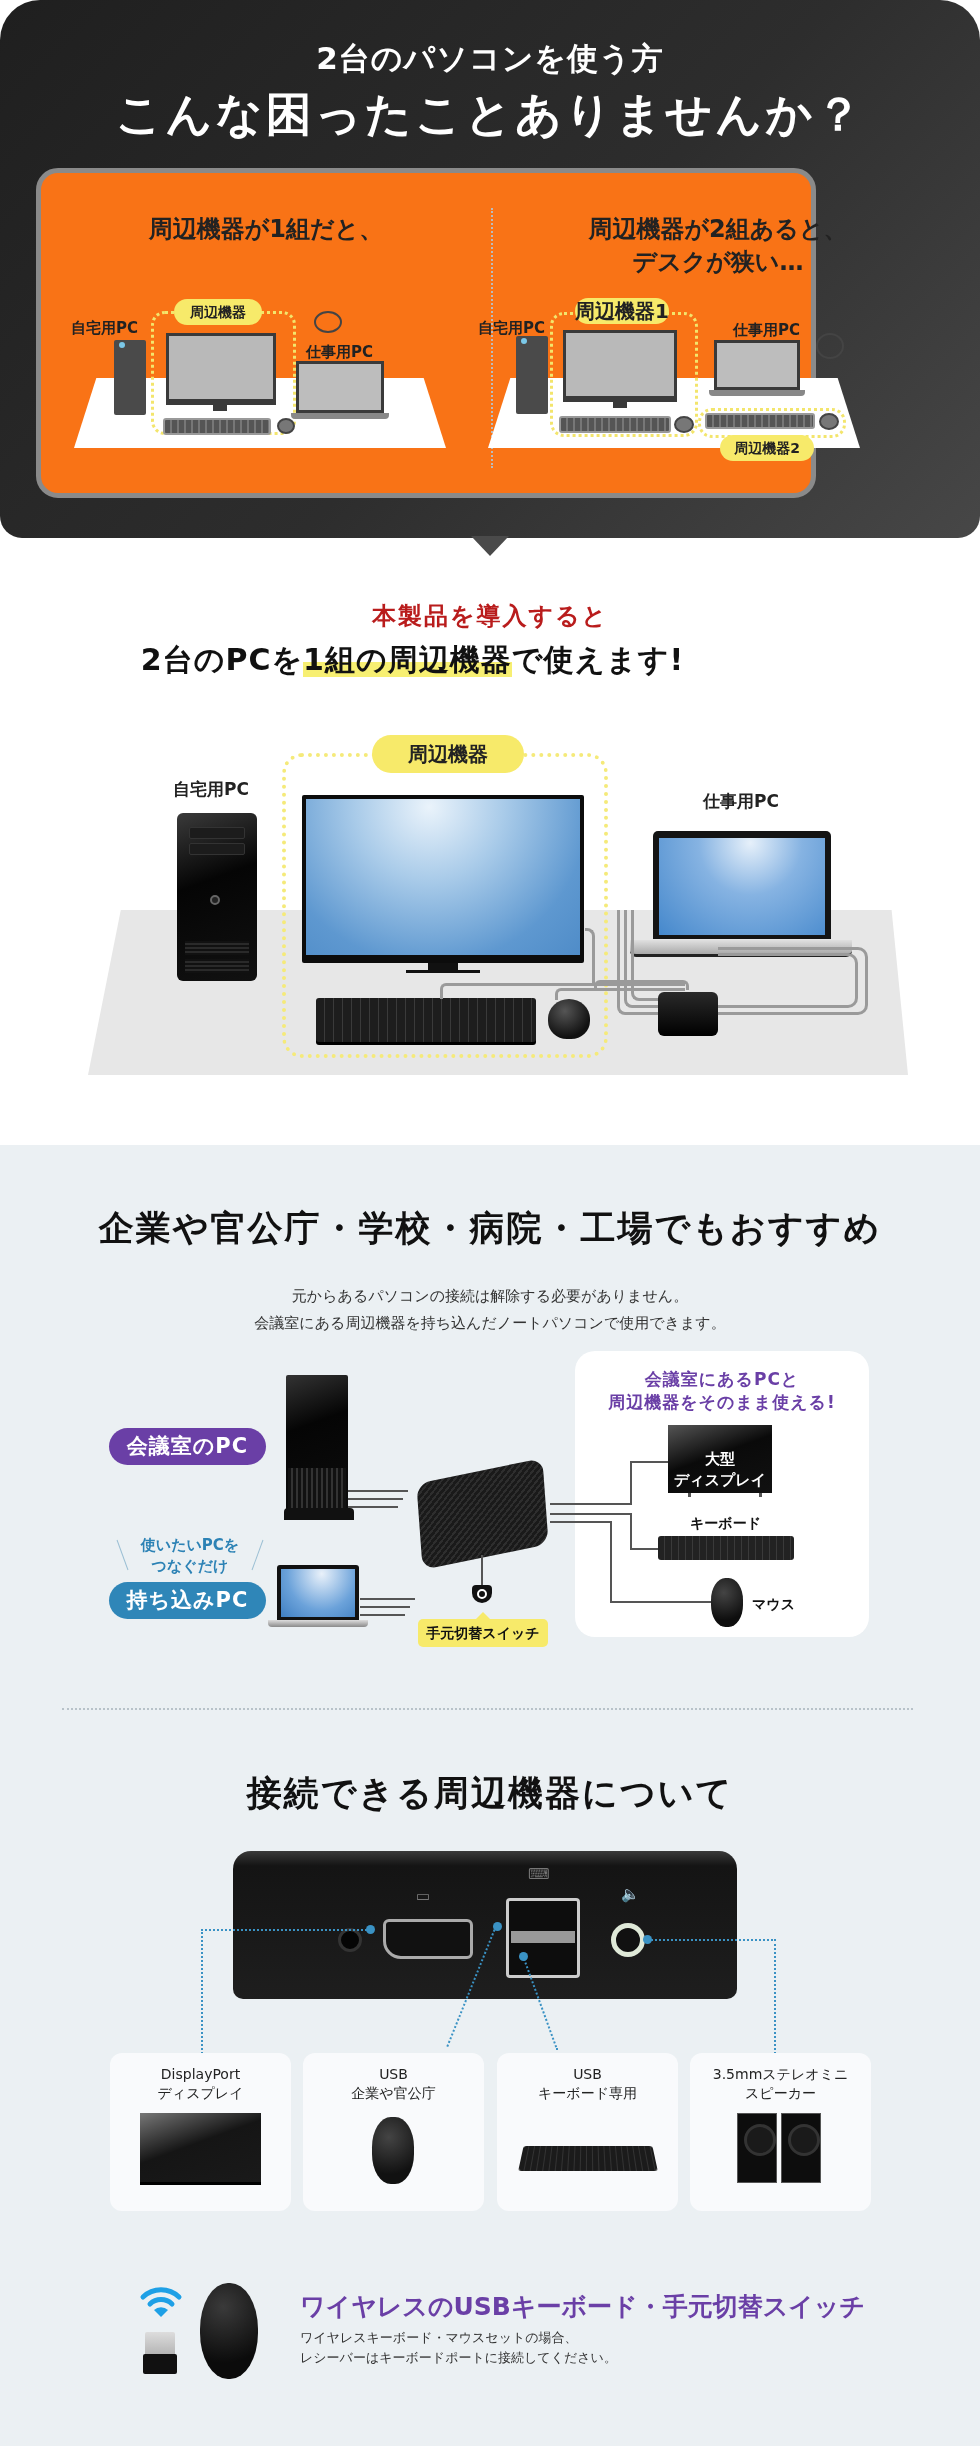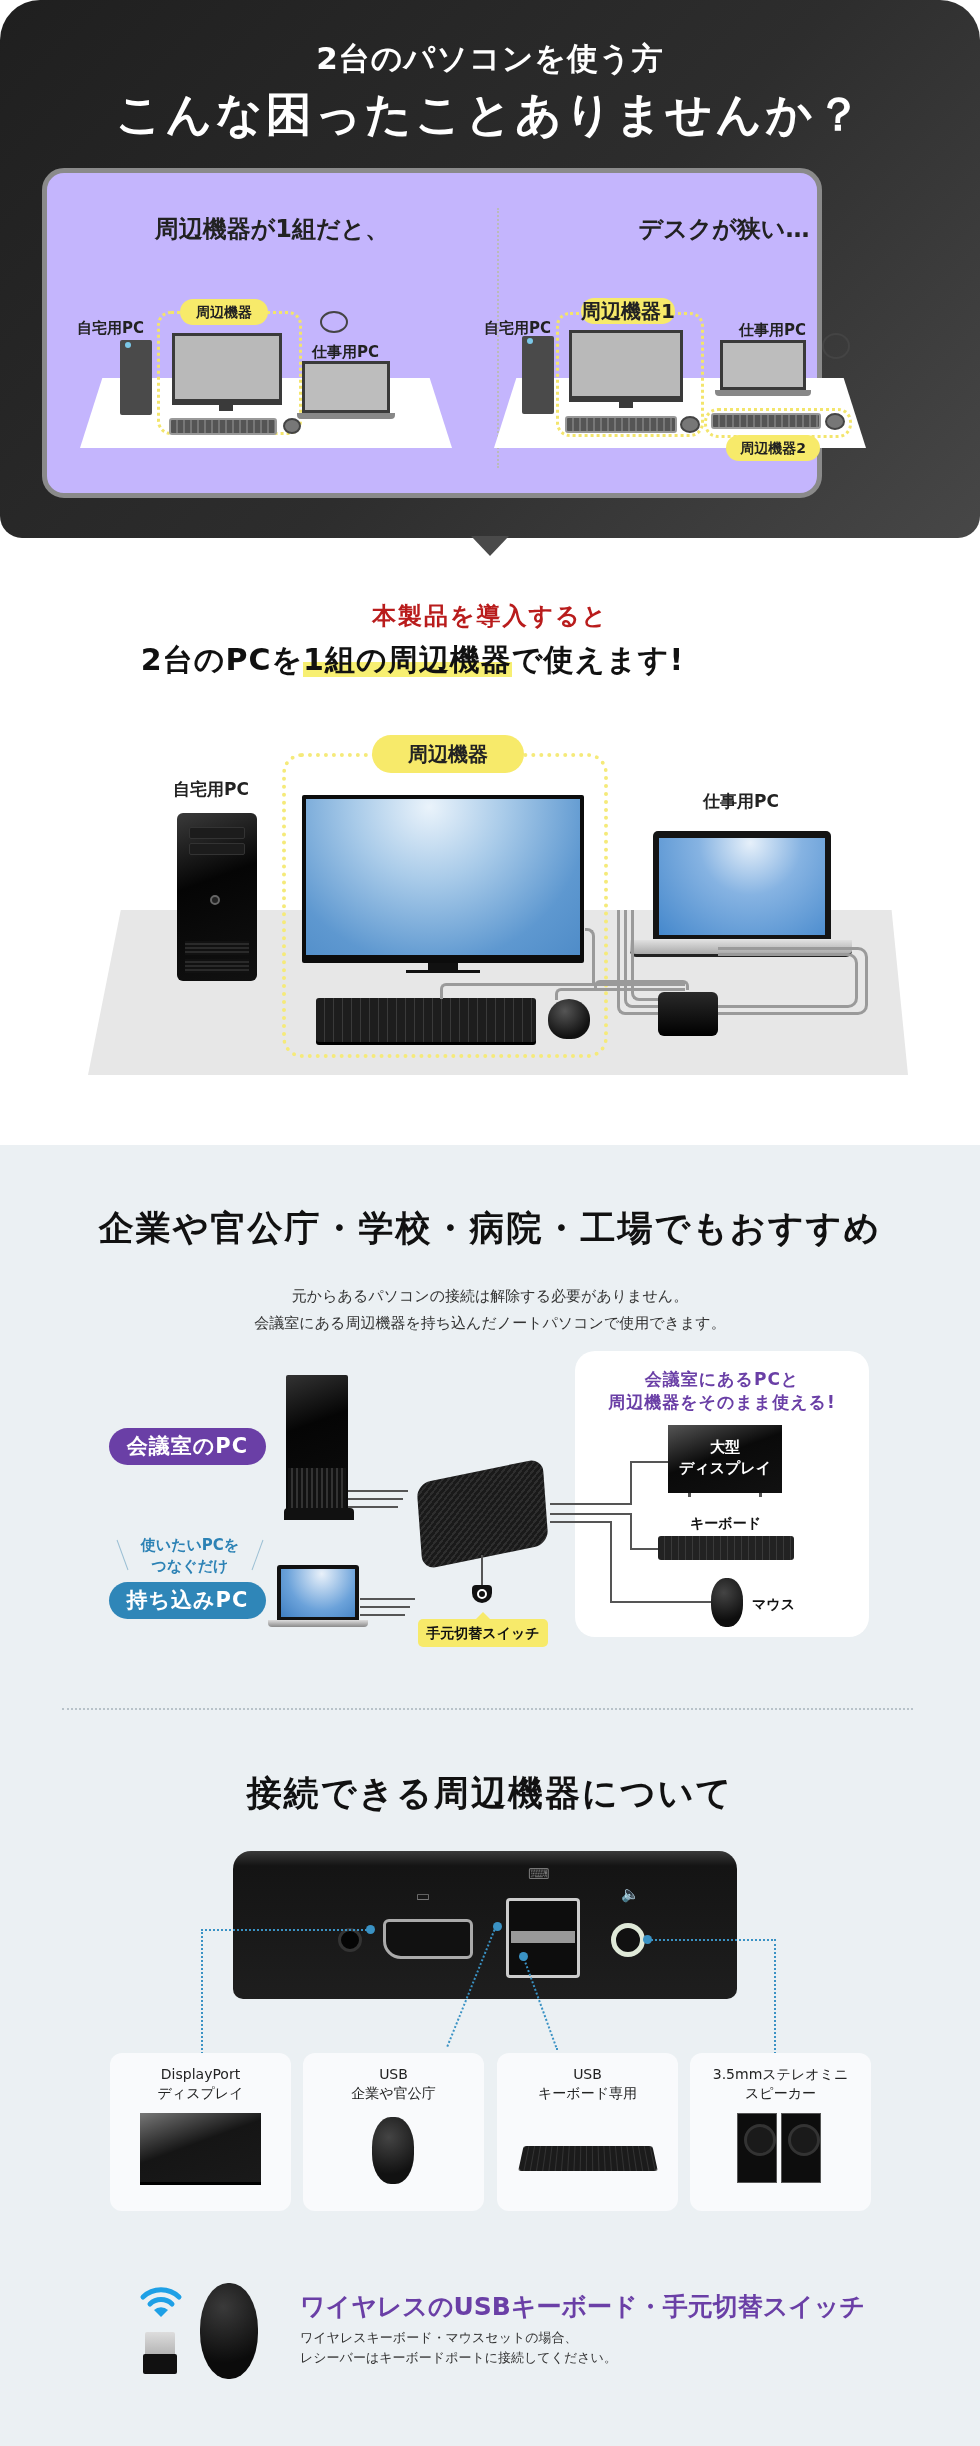--- a/index.html
+++ b/index.html
@@ -2,21 +2,21 @@
 <html><head>
 <meta charset="utf-8">
 <style>
 *{box-sizing:border-box;margin:0;padding:0}
 body{width:980px;height:2446px;background:#fff;font-family:"DejaVu Sans","Liberation Sans",sans-serif;color:#111;position:relative;overflow:hidden}
 
 .hero{position:absolute;left:0;top:0;width:980px;height:538px;background:linear-gradient(135deg,#1f1f1f 0%,#2d2d2d 55%,#474747 100%);border-radius:40px 40px 22px 22px}
 .hero-tail{position:absolute;left:471px;top:536px;width:0;height:0;border-left:19px solid transparent;border-right:19px solid transparent;border-top:20px solid #4a4a4a}
 .hero-sub{position:absolute;top:38px;left:0;width:980px;text-align:center;color:#fff;font-size:31px;font-weight:bold;letter-spacing:1px}
 .hero-title{position:absolute;top:84px;left:0;width:980px;text-align:center;color:#fff;font-size:46px;font-weight:bold;letter-spacing:3px}
-.panel{position:absolute;left:42px;top:168px;width:780px;height:330px;background:#c4b5fd;border:5px solid #8a8a8a;border-radius:22px}
+.panel{position:absolute;left:36px;top:168px;width:780px;height:330px;background:#f97316;border:5px solid #8a8a8a;border-radius:22px}
 .panel-divider{position:absolute;left:450px;top:35px;height:260px;border-left:2px dotted #bbb}
 .case{position:absolute;top:0;width:450px;height:320px}
 .case-text{position:absolute;top:40px;left:0;width:100%;text-align:center;font-size:24px;font-weight:bold;line-height:33px;color:#222}
 .desk{position:absolute;background:#fff;clip-path:polygon(6% 0,94% 0,100% 100%,0 100%)}
 .tag{position:absolute;background:#f7ea6a;border-radius:16px;font-weight:bold;color:#222;text-align:center}
 .dotbox{position:absolute;border:3px dotted #f3e56c;border-radius:14px}
 .lbl{position:absolute;font-weight:bold;color:#222}
 
 .g-tower{position:absolute;background:#4a4a4a;border-radius:2px}
 .g-tower::before{content:"";position:absolute;left:5px;top:2px;width:6px;height:6px;border-radius:50%;background:#7bc8e8}
@@ -61,21 +61,21 @@
 .t-laptop .scr{position:absolute;left:4px;top:4px;right:4px;bottom:3px;background:radial-gradient(ellipse at 55% 10%,#e9f1fa,#6ba2da 60%,#3f7fc2)}
 .t-lbase{position:absolute;left:268px;top:1620px;width:100px;height:7px;background:linear-gradient(#ddd,#8a8a8a);border-radius:0 0 4px 4px}
 .kvm2{position:absolute;left:420px;top:1470px;width:125px;height:88px;background:repeating-linear-gradient(135deg,#1a1a1a 0 3px,#2e2e2e 3px 5px);border-radius:14px;transform:skewX(-8deg) rotate(-12deg)}
 .sw-puck{position:absolute;left:472px;top:1585px;width:20px;height:18px;background:#111;border-radius:4px 4px 10px 10px}
 .sw-puck::after{content:"";position:absolute;left:5px;top:4px;width:10px;height:10px;border:2px solid #fff;border-radius:50%;box-sizing:border-box}
 .sw-tag{position:absolute;left:418px;top:1619px;width:130px;height:28px;background:#f7ea6a;border-radius:5px;font-size:14px;font-weight:bold;text-align:center;line-height:28px}
 .sw-tag::before{content:"";position:absolute;left:58px;top:-7px;border-left:7px solid transparent;border-right:7px solid transparent;border-bottom:7px solid #f7ea6a}
 .line{position:absolute;background:#555}
 .whitecard{position:absolute;left:575px;top:1351px;width:294px;height:286px;background:#fff;border-radius:20px}
 .wc-title{position:absolute;left:575px;top:1368px;width:294px;text-align:center;color:#6a3fa6;font-size:17px;font-weight:bold;line-height:23px;letter-spacing:1px}
-.bigdisp{position:absolute;left:668px;top:1425px;width:114px;height:68px;background:linear-gradient(160deg,#555,#0a0a0a 45%,#111);color:#fff;font-weight:bold;font-size:15px;text-align:center;line-height:21px;padding-top:12px}
+.bigdisp{position:absolute;left:668px;top:1425px;width:104px;height:68px;background:linear-gradient(160deg,#555,#0a0a0a 45%,#111);color:#fff;font-weight:bold;font-size:15px;text-align:center;line-height:21px;padding-top:24px}
 .bigdisp-legs{position:absolute;left:688px;top:1493px;width:74px;height:4px;border-left:3px solid #555;border-right:3px solid #555}
 .kb2{position:absolute;left:658px;top:1536px;width:136px;height:24px;background:repeating-linear-gradient(90deg,#222 0 6px,#3a3a3a 6px 7px);border-radius:3px}
 .kb2-lbl{position:absolute;left:690px;top:1515px;font-size:14px;font-weight:bold}
 .mouse2{position:absolute;left:711px;top:1578px;width:32px;height:49px;background:radial-gradient(circle at 40% 30%,#444,#0e0e0e 70%);border-radius:45%}
 .mouse2-lbl{position:absolute;left:752px;top:1596px;font-size:14px;font-weight:bold}
 .divider{position:absolute;left:62px;top:1708px;width:851px;border-top:2px dotted #b8c2c9}
 .s4-title{position:absolute;top:1770px;left:0;width:980px;text-align:center;font-size:35px;font-weight:bold;letter-spacing:2px}
 .device{position:absolute;left:233px;top:1851px;width:504px;height:148px;background:linear-gradient(#3a3a3a 0,#141414 10%,#1e1e1e 100%);border-radius:18px 18px 10px 10px}
 .device .dp{position:absolute;left:150px;top:68px;width:90px;height:40px;border:3px solid #aaa;border-radius:6px 6px 6px 18px;background:#111}
 .device .jack{position:absolute;left:105px;top:77px;width:24px;height:24px;border-radius:50%;border:3px solid #333;background:#050505}
@@ -124,20 +124,21 @@
     <div class="g-kb" style="left:122px;top:245px;width:108px;height:17px"></div>
     <div class="g-mouse" style="left:236px;top:245px;width:18px;height:16px"></div>
     <div class="scribble" style="left:273px;top:138px;width:28px;height:22px"></div>
     <div class="lbl" style="left:258px;top:170px;font-size:15px;left:265px">仕事用PC</div>
     <div class="g-laptop" style="left:255px;top:188px;width:88px;height:52px"></div>
     <div class="g-lbase" style="left:250px;top:240px;width:98px;height:6px"></div>
   </div>
 
   <div class="case" style="left:452px">
     <div class="case-text">
+      <div>周辺機器が2組あると、</div>
       <div>デスクが狭い…</div>
     </div>
     <div class="desk" style="left:-5px;top:205px;width:372px;height:70px"></div>
     <div class="lbl" style="left:-15px;top:146px;font-size:15px">自宅用PC</div>
     <div class="g-tower" style="left:23px;top:163px;width:32px;height:78px"></div>
     <div class="dotbox" style="left:57px;top:139px;width:148px;height:125px"></div>
     <div class="tag" style="left:82px;top:125px;width:94px;height:26px;font-size:20px;line-height:26px">周辺機器1</div>
     <div class="g-mon" style="left:70px;top:157px;width:114px;height:72px"></div>
     <div class="g-stand" style="left:120px;top:229px;width:14px;height:6px"></div>
     <div class="g-kb" style="left:66px;top:243px;width:112px;height:17px"></div>

